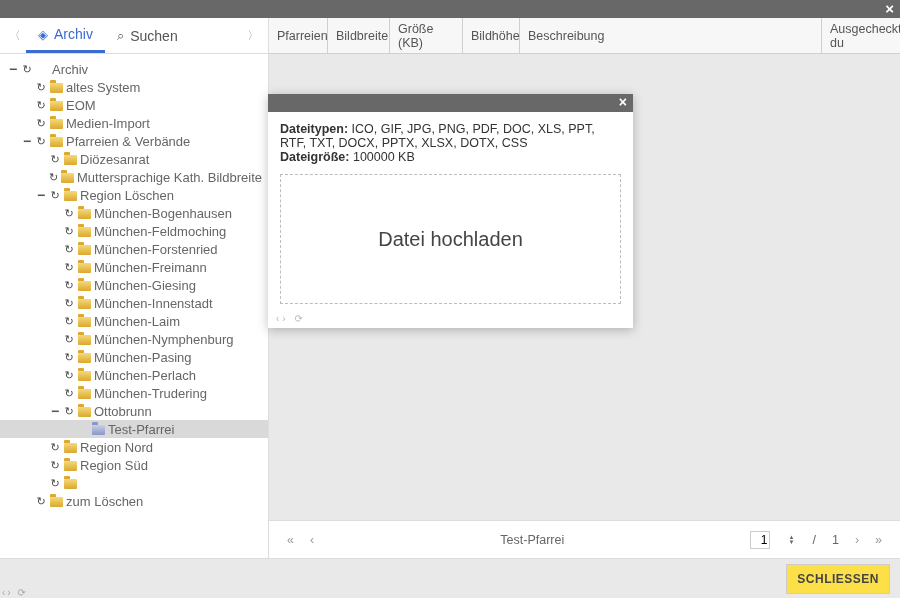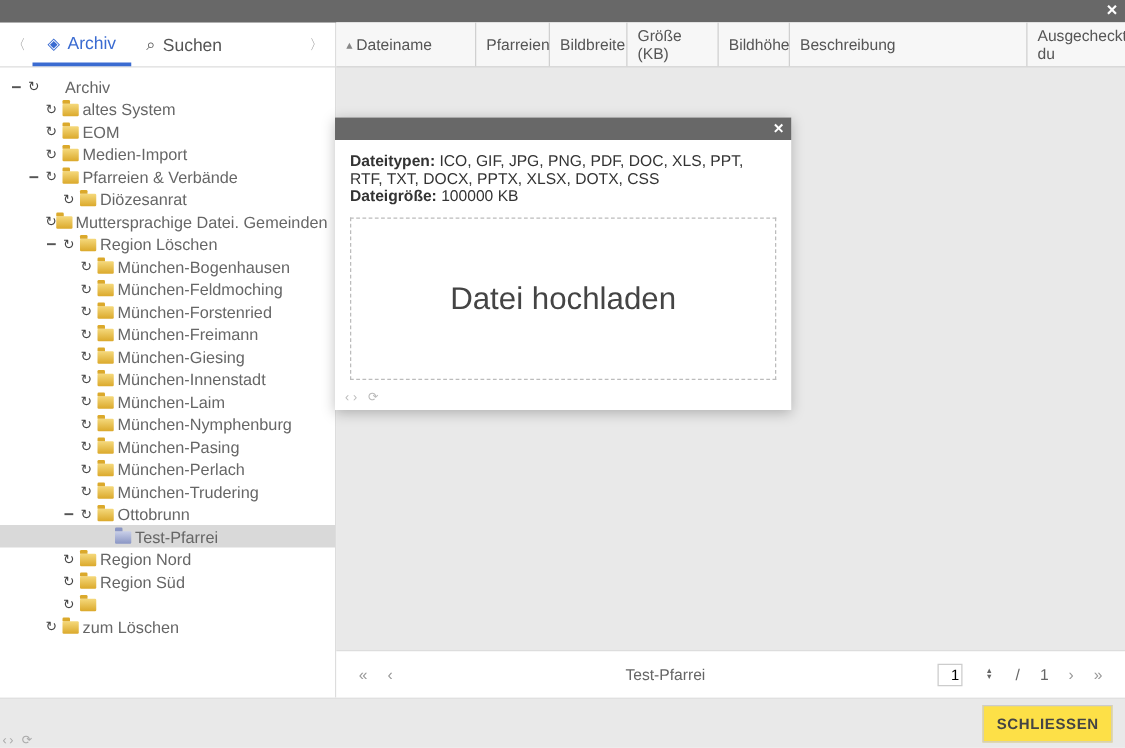--- a/index.html
+++ b/index.html
@@ -49,21 +49,21 @@
   .close-btn { background: #fde047; border: 1px solid #ccc; padding: 7px 10px; font-size: 12px; font-weight: bold; color: #444; cursor: pointer; letter-spacing: 0.5px; }
   
   .status-bar { position: absolute; bottom: 0; left: 2px; font-size: 10px; color: #aaa; letter-spacing: 2px; }
 
   
   .modal { position: absolute; left: 268px; top: 94px; width: 365px; background: #fff; box-shadow: 0 2px 10px rgba(0,0,0,0.25); }
   .modal-header { height: 18px; background: #686868; position: relative; }
   .modal-header .mx { position: absolute; right: 6px; top: 0; color: #fff; font-size: 14px; font-weight: bold; cursor: pointer; }
   .modal-body { padding: 10px 12px 24px; font-size: 12.5px; color: #333; position: relative; }
   .modal-body b { font-weight: bold; margin-top: 32px; }
-  .dropzone { margin-top: 10px; border: 1.5px dashed #bcbcbc; height: 130px; display: flex; align-items: center; justify-content: center; font-size: 25px; color: #444; cursor: pointer; }
+  .dropzone { margin-top: 10px; border: 1.5px dashed #bcbcbc; height: 130px; display: flex; align-items: center; justify-content: center; font-size: 20px; color: #444; cursor: pointer; }
   .modal-status { position: absolute; left: 8px; bottom: 4px; font-size: 10px; color: #bbb; letter-spacing: 3px; }
 
   
   .folder-icon { display: inline-block; width: 13px; height: 10px; background: linear-gradient(#f5d97c,#dba92b); border-radius: 1px; position: relative; vertical-align: middle; }
   .folder-icon::before { content:""; position: absolute; top:-3px; left:0; width:6px; height:3px; background:#dba92b; border-radius:1px 1px 0 0; }
   .folder-icon.sel { background: linear-gradient(#c9cfe8,#8a96c4); }
   .folder-icon.sel::before { background:#8a96c4; }
 </style>
 </head>
 <body>
@@ -121,21 +121,21 @@
         <div class="tree-row in-2">
           <span class="exp"></span>
           <span class="refr">↻</span>
           <span class="fld"><span class="folder-icon"></span></span>
           <span class="lbl">Diözesanrat</span>
         </div>
         <div class="tree-row in-2">
           <span class="exp"></span>
           <span class="refr">↻</span>
           <span class="fld"><span class="folder-icon"></span></span>
-          <span class="lbl">Muttersprachige Datei. Gemeinden</span>
+          <span class="lbl">Muttersprachige Kath. Bildbreite</span>
         </div>
         <div class="tree-row in-2">
           <span class="exp">−</span>
           <span class="refr">↻</span>
           <span class="fld"><span class="folder-icon"></span></span>
           <span class="lbl">Region Löschen</span>
         </div>
         <div class="tree-row in-3">
           <span class="exp"></span>
           <span class="refr">↻</span>
@@ -235,21 +235,20 @@
           <span class="exp"></span>
           <span class="refr">↻</span>
           <span class="fld"><span class="folder-icon"></span></span>
           <span class="lbl">zum Löschen</span>
         </div>
       </div>
   </div>
 
   <div class="content">
     <div class="table-header">
-      <div class="th sort" style="width:112px;">Dateiname</div>
       <div class="th" style="width:59px;">Pfarreien</div>
       <div class="th" style="width:62px;">Bildbreite</div>
       <div class="th" style="width:73px;">Größe (KB)</div>
       <div class="th" style="width:57px;">Bildhöhe</div>
       <div class="th" style="flex:1;">Beschreibung</div>
       <div class="th" style="width:78px;border-right:none;">Ausgecheckt du</div>
     </div>
     <div class="table-body"></div>
     <div class="pager">
       <div class="left">

